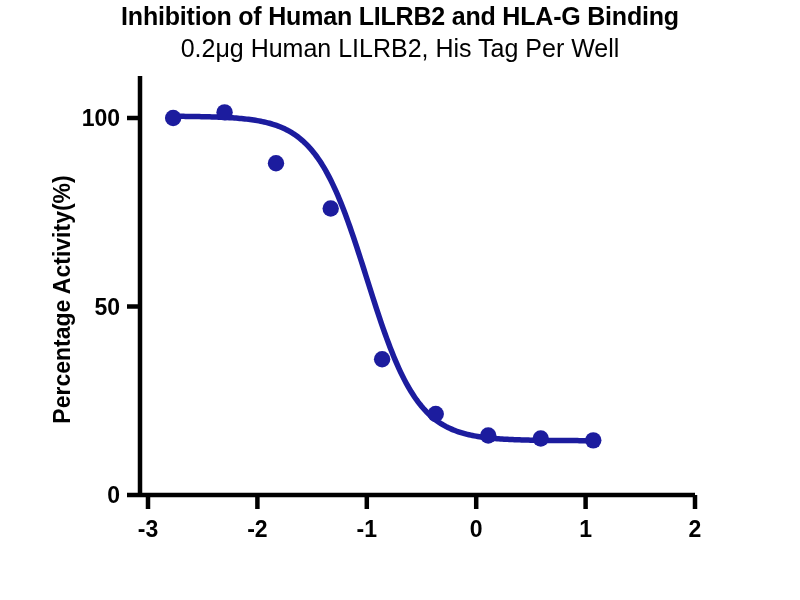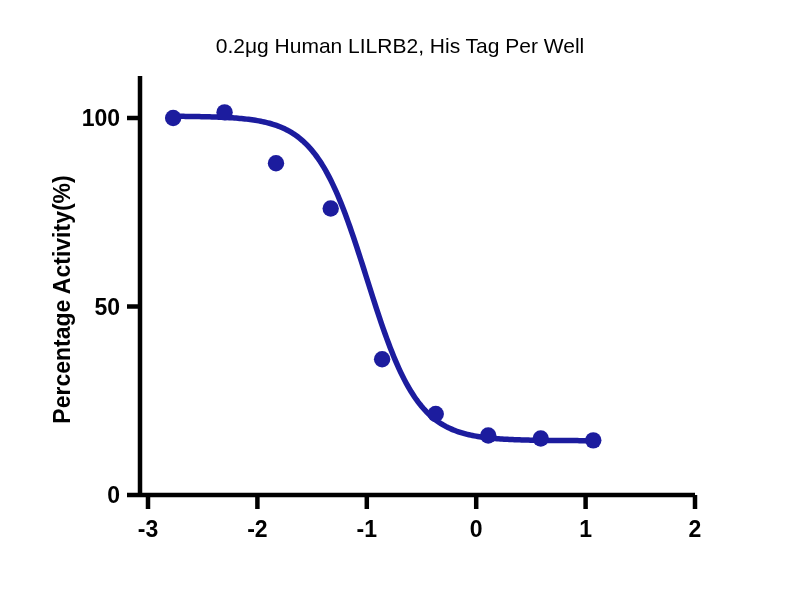--- a/index.html
+++ b/index.html
@@ -21,21 +21,21 @@
     font-size:25px;
     font-weight:bold;
     color:#000000;
     letter-spacing:-0.2px;
     white-space:nowrap;
   }
   .subtitle{
     position:absolute;
     left:0;top:34px;width:800px;
     text-align:center;
-    font-size:21px;
+    font-size:25px;
     font-weight:normal;
     color:#000000;
     white-space:nowrap;
   }
   .ylabel{
     position:absolute;
     left:-148px;
     top:286px;
     width:420px;
     text-align:center;
@@ -61,20 +61,21 @@
     font-weight:bold;
     fill:#000000;
   }
   svg{display:block;}
 </style>
 </head>
 <body>
 
 <div id="figure">
 
+  <div class="title">Inhibition of Human LILRB2 and HLA-G Binding</div>
   <div class="subtitle">0.2μg Human LILRB2, His Tag Per Well</div>
   <div class="ylabel">Percentage Activity(%)</div>
 
   <svg id="plot" width="800" height="600" viewBox="0 0 800 600">
     <g id="axes-group">
         <line x1="140" y1="76" x2="140" y2="495" stroke="#000000" stroke-width="4.5"></line>
         <line x1="140" y1="495" x2="695" y2="495" stroke="#000000" stroke-width="4.5"></line>
         <line x1="127" y1="495" x2="140" y2="495" stroke="#000000" stroke-width="4.5"></line>
         <line x1="127" y1="306.5" x2="140" y2="306.5" stroke="#000000" stroke-width="4.5"></line>
         <line x1="127" y1="118" x2="140" y2="118" stroke="#000000" stroke-width="4.5"></line>

